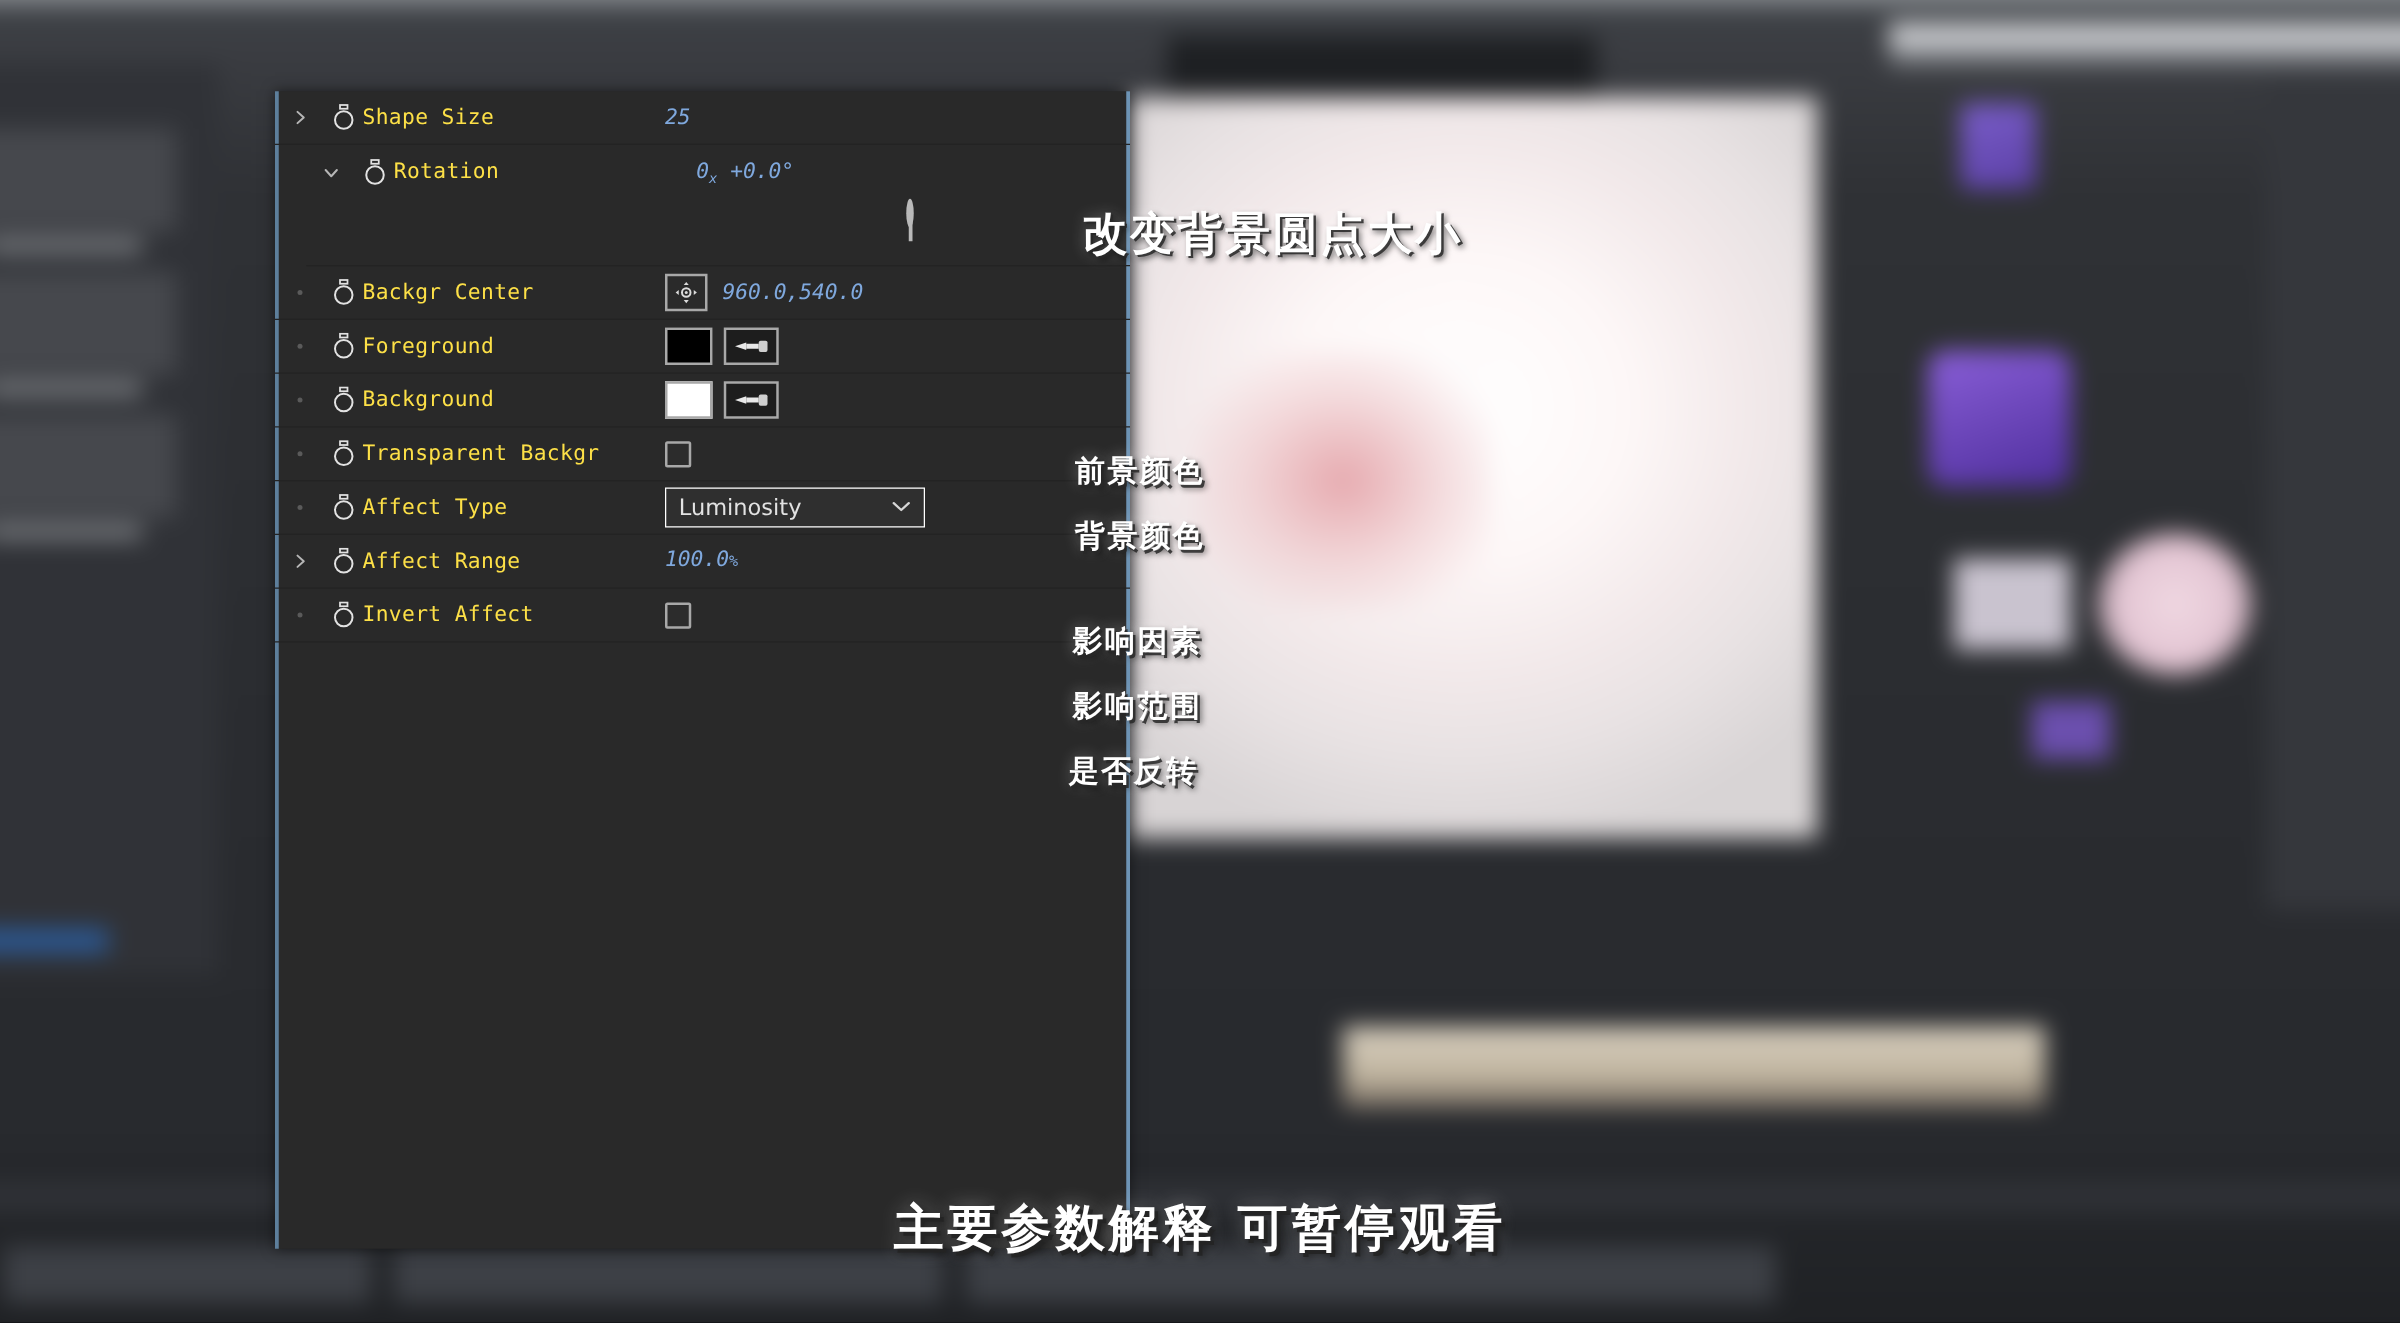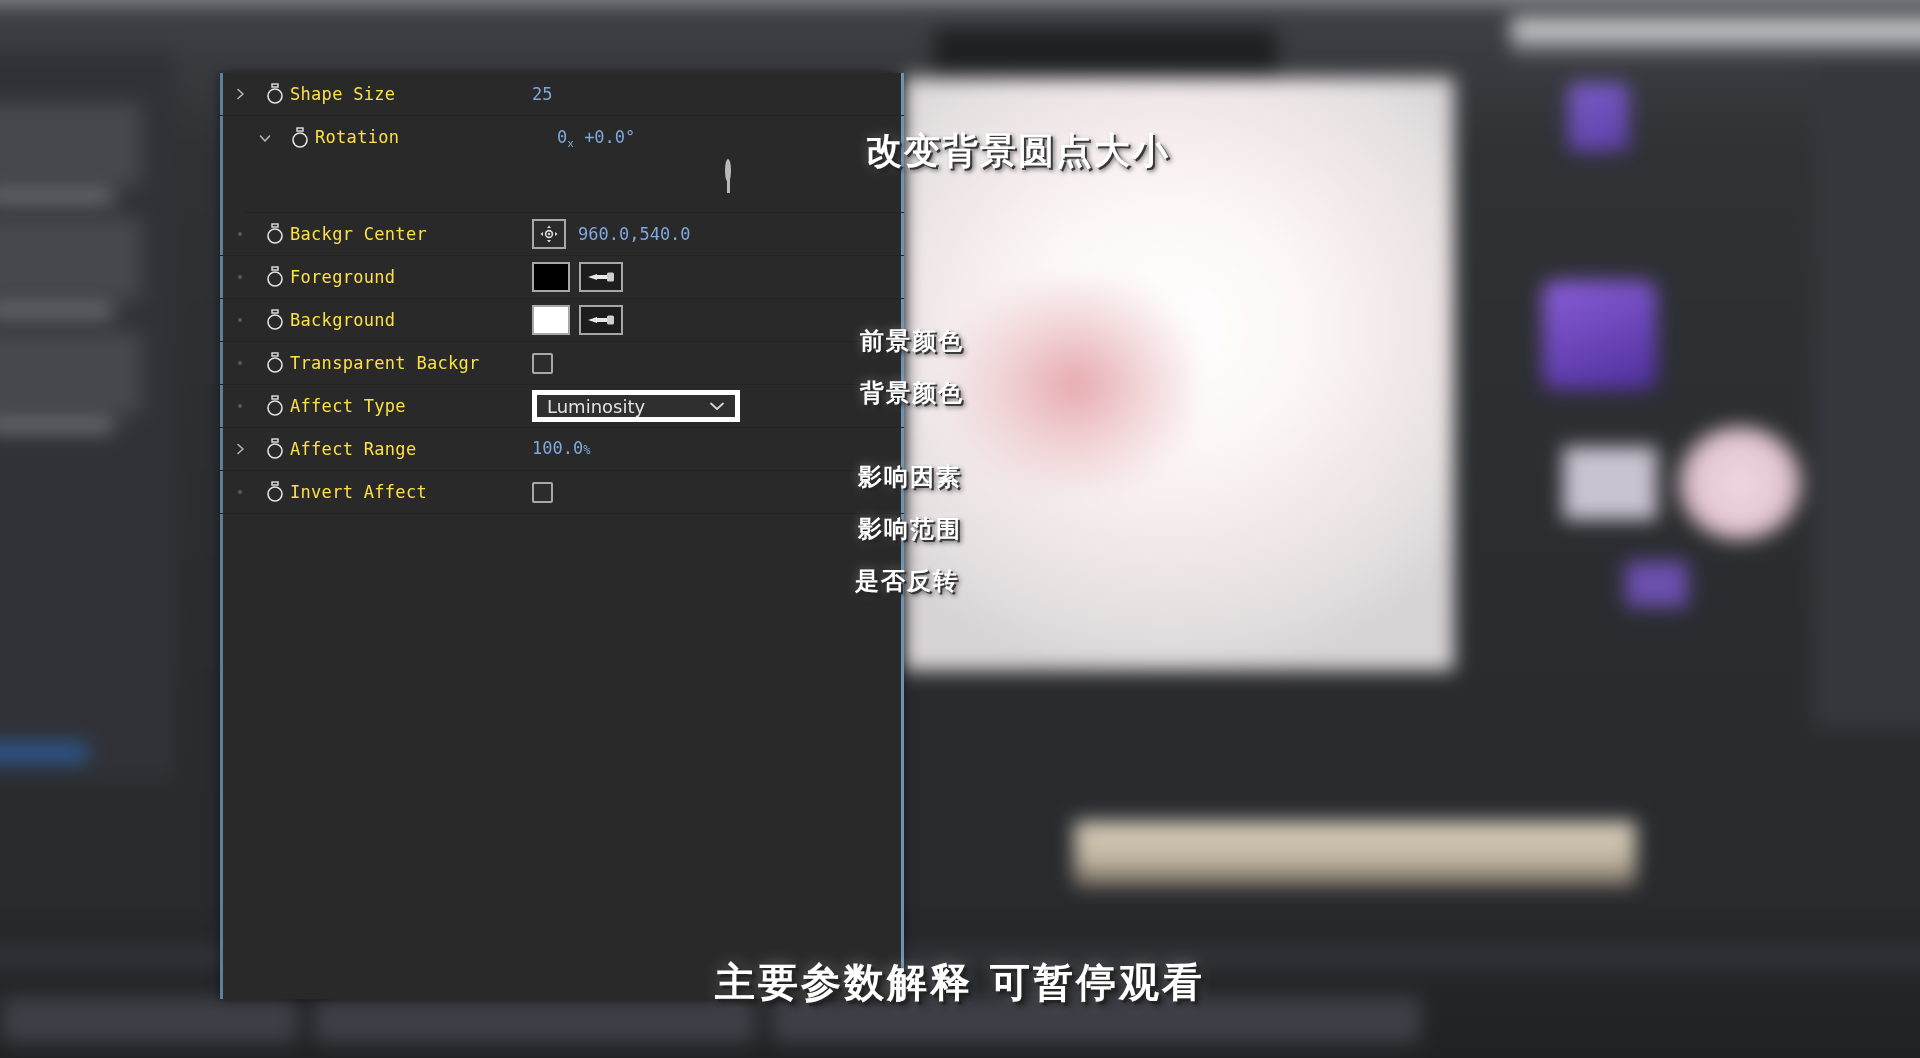--- a/index.html
+++ b/index.html
@@ -216,20 +216,21 @@
     letter-spacing: 0.3px;
     width: 242px;
     flex: none;
     line-height: 43px;
   }
   .prop-value {
     color: #7fa8dd;
     font-family: "DejaVu Sans Mono", monospace;
     font-size: 17px;
     line-height: 43px;
+    font-style: italic;
   }
   .prop-value .sub {
     font-size: 11px;
     vertical-align: sub;
   }
   .prop-value .pct {
     font-size: 12px;
   }
   .rot-dial-wrap {
     position: absolute;
@@ -282,21 +283,21 @@
     border: 2px solid #a8a8a8;
     background: #2c2c2c;
     box-sizing: border-box;
     border-radius: 2px;
     flex: none;
   }
   .dropdown {
     width: 208px;
     height: 32px;
     background: #2f2f2f;
-    border: 5px solid #ffffff;
+    border: 1px solid #ffffff;
     display: flex;
     align-items: center;
     justify-content: space-between;
     padding: 0 10px;
     box-sizing: border-box;
     flex: none;
   }
   .dropdown .dd-label {
     color: #e2e2e2;
     font-family: "DejaVu Sans", sans-serif;
@@ -310,20 +311,21 @@
   .anno {
     position: absolute;
     color: #ffffff;
     font-family: "DejaVu Sans", sans-serif;
     font-weight: bold;
     white-space: nowrap;
     text-shadow:
        2px 2px 0 rgba(40,40,40,0.85),
        3px 3px 5px rgba(0,0,0,0.65),
        0 0 12px rgba(255,255,255,0.35);
+    margin-top: 36px;
   }
   .anno-big { font-size: 36px; letter-spacing: 2px; }
   .anno-mid { font-size: 24px; letter-spacing: 2px; }
   .subtitle {
     position: absolute;
     left: 0; right: 0;
     top: 955px;
     text-align: center;
     color: #ffffff;
     font-family: "DejaVu Sans", sans-serif;

